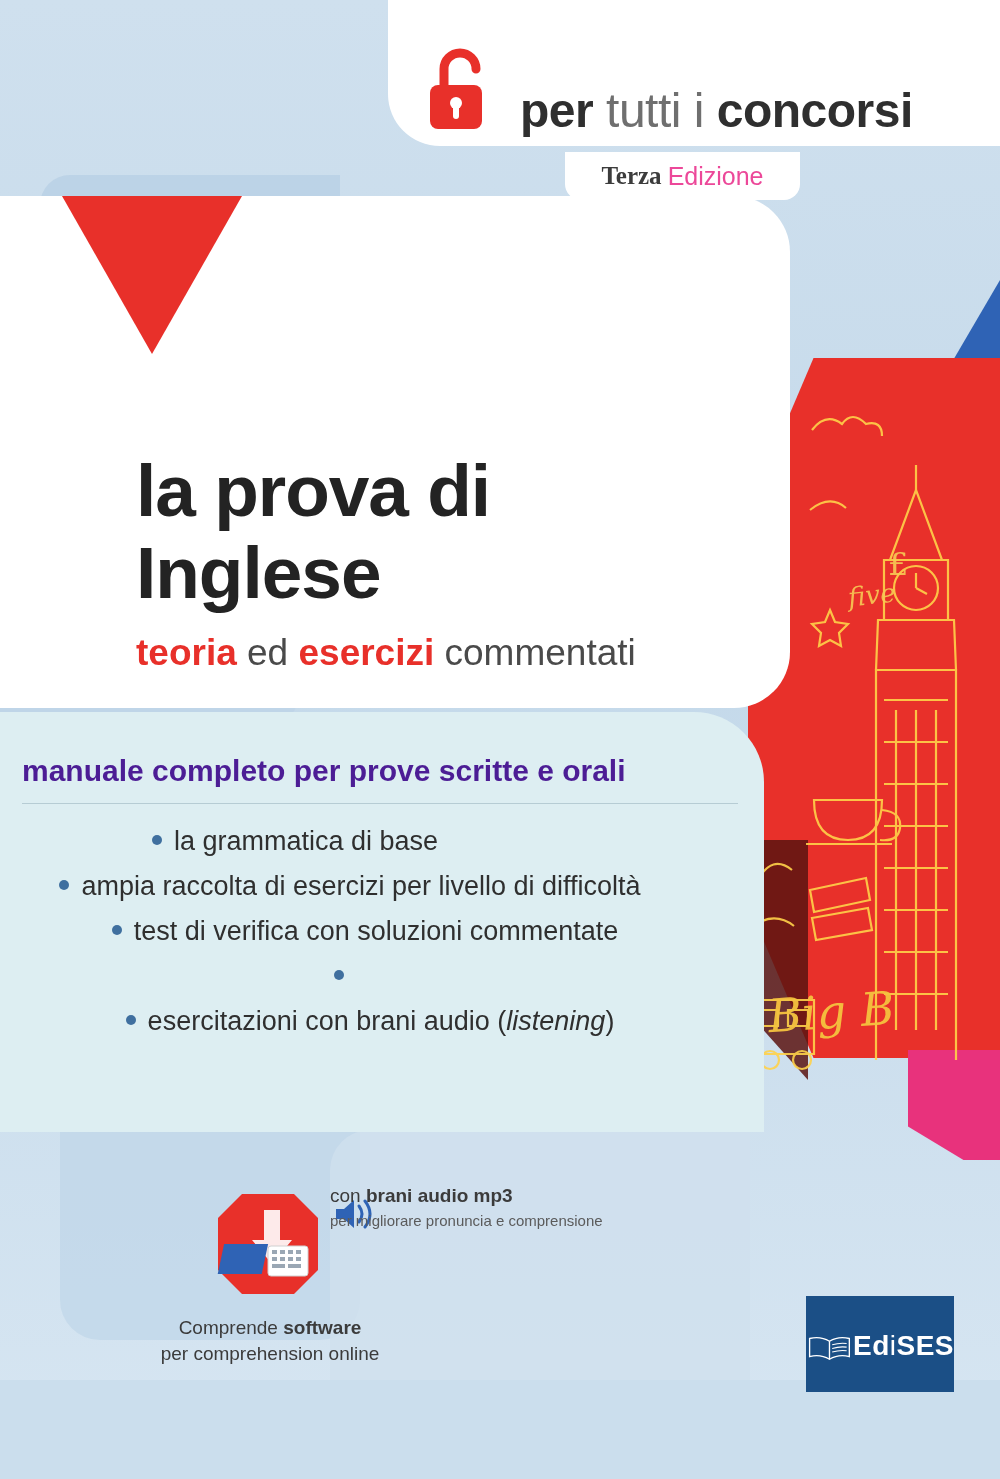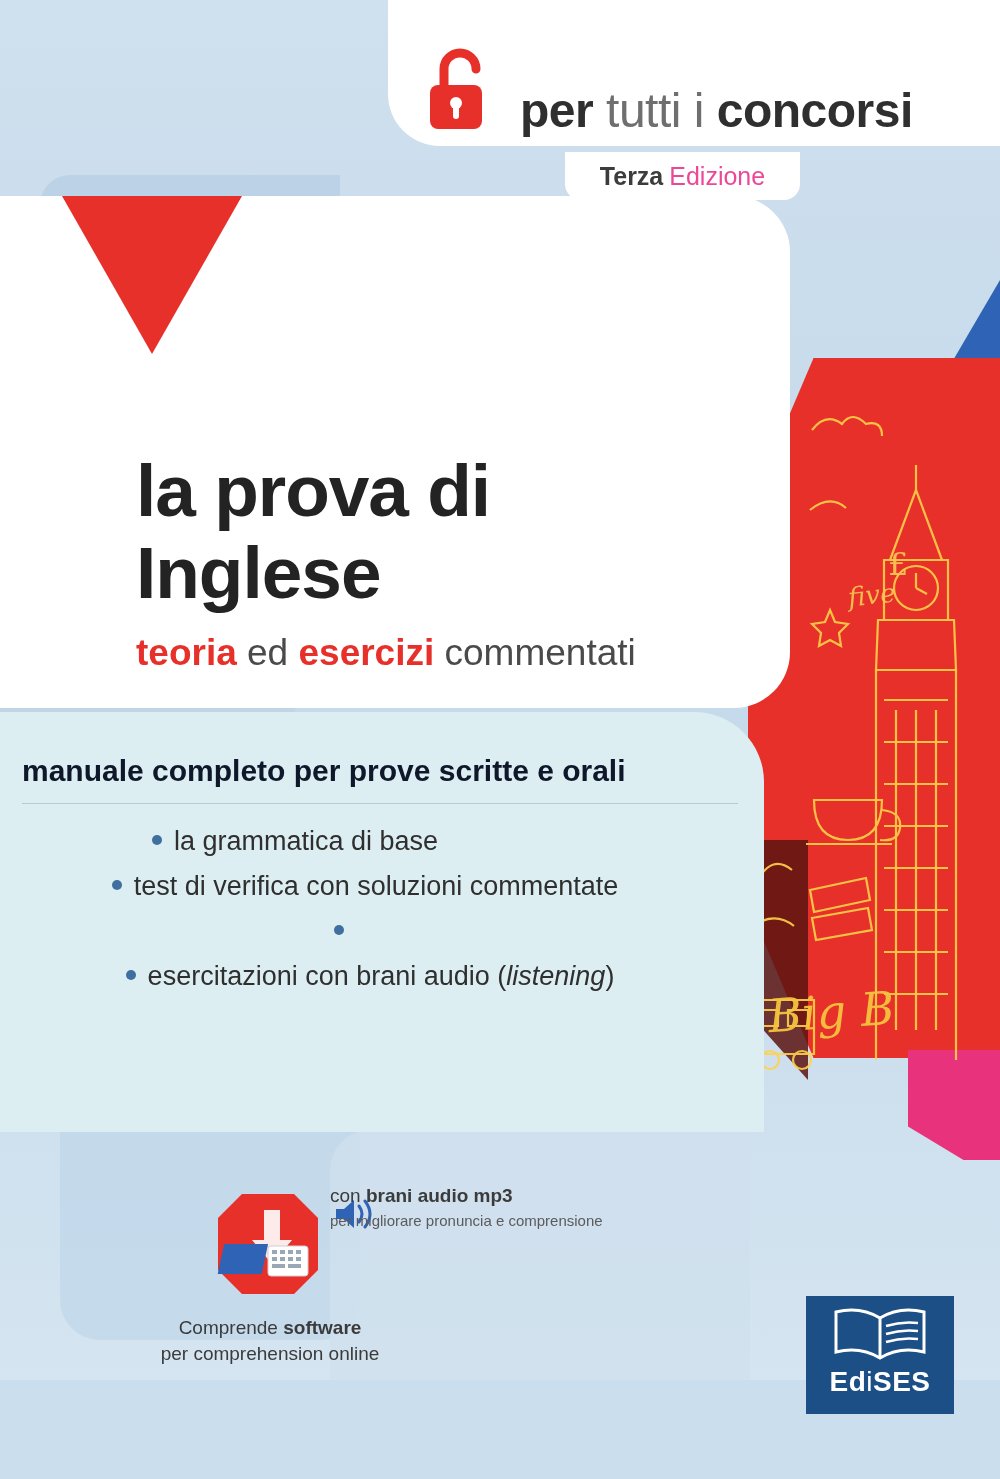--- a/index.html
+++ b/index.html
@@ -94,21 +94,21 @@
     width: 235px; height: 48px;
     background: #ffffff;
     border-radius: 0 0 16px 16px;
     display: flex;
     align-items: center;
     justify-content: center;
     font-size: 25px;
     color: #3c3c3c;
     white-space: nowrap;
   }
-  .edition-tag b { font-weight: bold; margin-right: 6px; }
+  .edition-tag b { font-weight: bold; margin-right: 6px; font-family: Liberation Serif, serif; }
   .edition-tag .light { color:#ec4899; }
 
   
   .red-triangle {
     position: absolute;
     left: 62px; top: 196px;
     width: 0; height: 0;
     border-left: 90px solid transparent;
     border-right: 90px solid transparent;
     border-top: 158px solid #e8302a;
@@ -147,21 +147,21 @@
     left: 0; top: 712px;
     width: 764px; height: 420px;
     background: #ddeef2;
     border-radius: 0 70px 0 0;
   }
   .info-heading {
     position: absolute;
     left: 22px; top: 754px;
     font-size: 30px;
     font-weight: bold;
-    color: #0f172a;
+    color: #4c1d95;
     white-space: nowrap;
   }
   .info-rule {
     position: absolute;
     left: 22px; top: 803px;
     width: 716px; height: 1px;
     background: #b6ccd4;
   }
   .bullet-list {
     position: absolute;
@@ -309,24 +309,24 @@
     font-size: 19px;
     color: #3b3b3b;
     line-height: 1.35;
   }
   .sw-text b { font-weight: bold; }
 
   
   .logo-box {
     position: absolute;
     left: 806px; top: 1296px;
-    width: 148px; height: 118px;
+    width: 148px; height: 96px;
     background: #1b4f86;
     display: flex;
-    flex-direction: column;
+    flex-direction: row;
     align-items: center;
     justify-content: flex-start;
   }
   .logo-mark {
     margin-top: 8px;
   }
   .logo-name {
     color: #ffffff;
     font-size: 28px;
     font-weight: bold;
@@ -423,20 +423,21 @@
   <div class="subtitle">
     <b>teoria</b><span> ed </span><b>esercizi</b><span> commentati</span>
   </div>
 
   <div class="info-panel"></div>
   <div class="info-heading">manuale completo per prove scritte e orali</div>
   <div class="info-rule"></div>
 
   <ul class="bullet-list">
     <li class="bl-1"><span class="dot"></span><span>la grammatica di base</span></li>
+    <li class="bl-2"><span class="dot"></span><span>ampia raccolta di esercizi per livello di difficoltà</span></li>
     <li class="bl-3"><span class="dot"></span><span>test di verifica con soluzioni commentate</span></li>
     <li class="bl-4"><span class="dot"></span></li>
     <li class="bl-5"><span class="dot"></span><span>esercitazioni con brani audio (<i>listening</i>)</span></li>
   </ul>
 
   <svg class="sw-icon" viewBox="0 0 112 112">
     <path d="M30 6 L82 6 L106 30 L106 82 L82 106 L30 106 L6 82 L6 30 Z" fill="#e8302a"></path>
     <path d="M52 22 L52 52 L40 52 L60 76 L80 52 L68 52 L68 22 Z" fill="#ffffff" opacity=".9"></path>
     <rect x="24" y="56" width="44" height="30" transform="skewX(-12)" fill="#2f63b5"></rect>
     <rect x="56" y="58" width="40" height="30" rx="3" fill="#ffffff" stroke="#d0d0d0"></rect>

